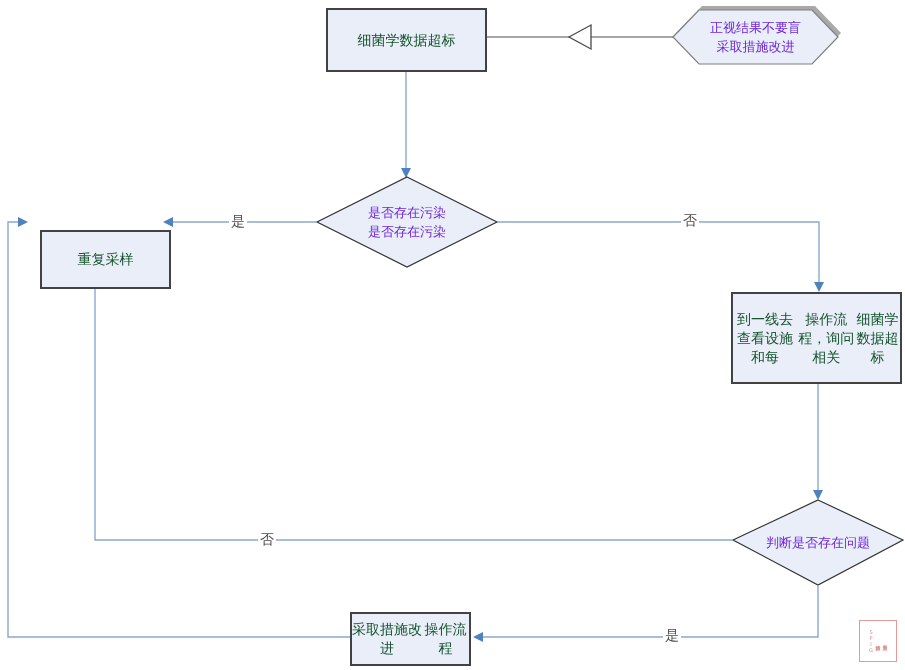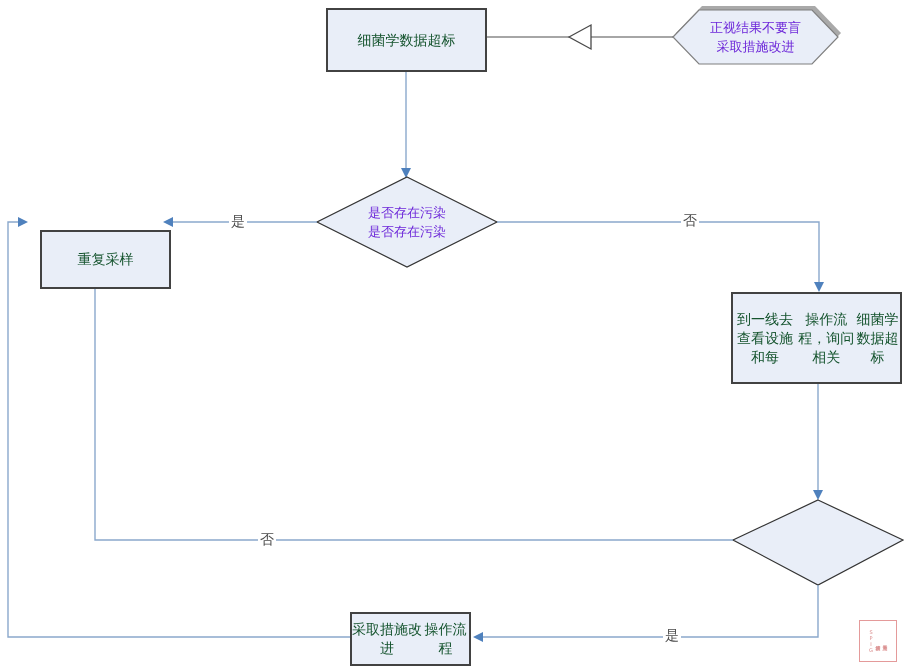--- a/index.html
+++ b/index.html
@@ -95,20 +95,23 @@
   <div class="shapeText" style="left:673px;top:10px;width:165px;height:54px;">
     <span>正视结果不要盲</span>
     <span>采取措施改进</span>
   </div>
 
   <div class="shapeText" style="left:317px;top:177px;width:180px;height:90px;">
     <span>是否存在污染</span>
     <span>是否存在污染</span>
   </div>
 
+  <div class="shapeText" style="left:733px;top:500px;width:170px;height:85px;">
+    <span>判断是否存在问题</span>
+  </div>
 
   <div class="edgeLabel" style="left:238px;top:222px;">是</div>
   <div class="edgeLabel" style="left:690px;top:221px;">否</div>
   <div class="edgeLabel" style="left:267px;top:540px;">否</div>
   <div class="edgeLabel" style="left:672px;top:636px;">是</div>
 
   <div class="seal">
     <div class="sealCol">上海质量</div>
     <div class="sealCol">技术培训</div>
     <div class="sealCol">SPIG</div>

